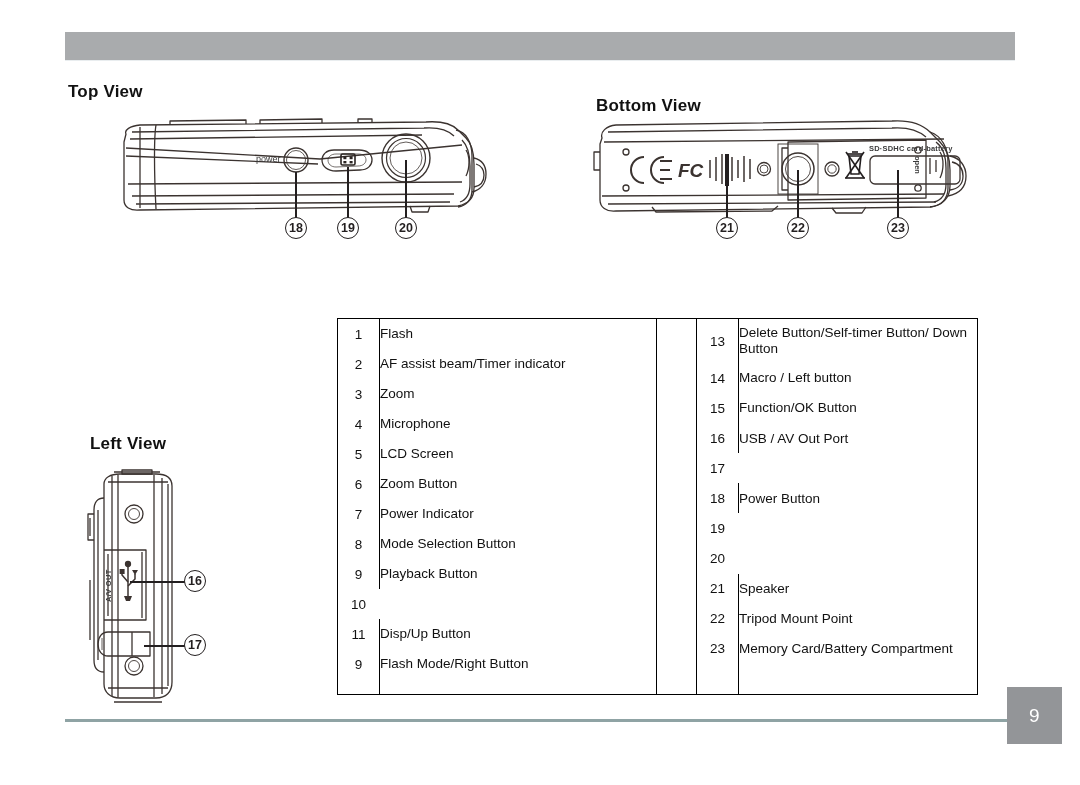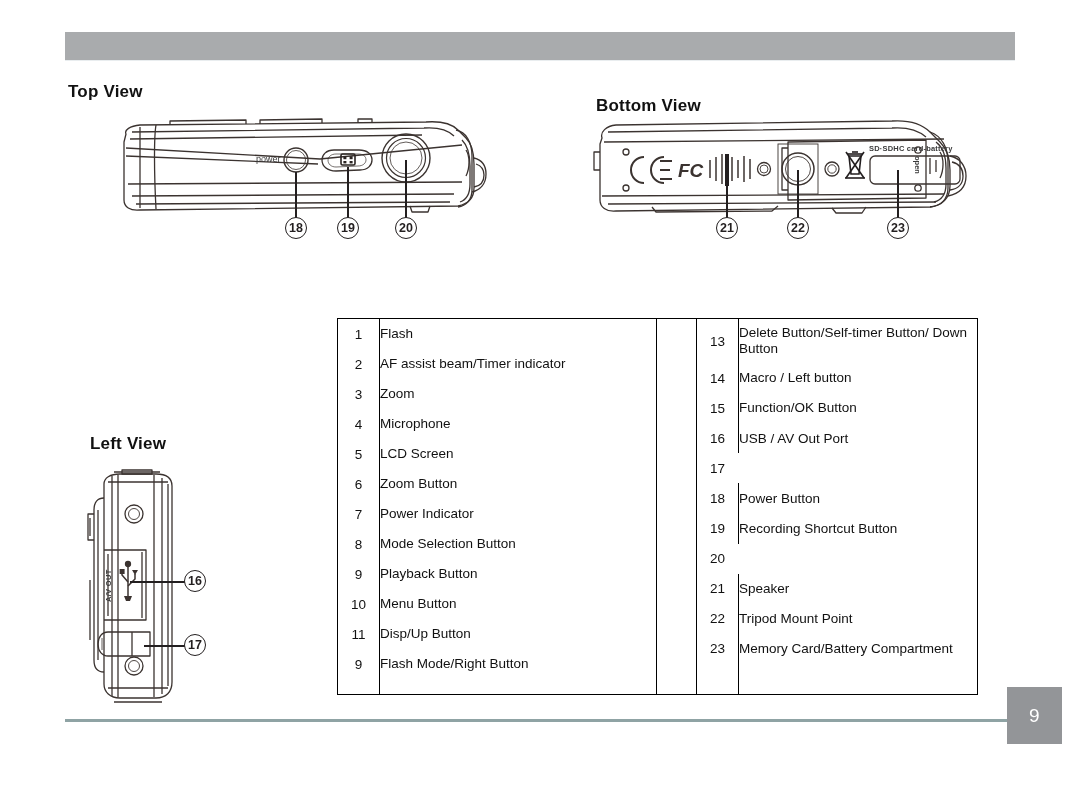--- a/index.html
+++ b/index.html
@@ -426,21 +426,20 @@
       <div class="legend-row" style="height: 30px;">
         <div class="legend-num">8</div>
         <div class="legend-text">Mode Selection Button</div>
       </div>
       <div class="legend-row" style="height: 30px;">
         <div class="legend-num">9</div>
         <div class="legend-text">Playback Button</div>
       </div>
       <div class="legend-row" style="height: 30px;">
         <div class="legend-num">10</div>
-        <div class="legend-text">Menu Button</div>
       </div>
       <div class="legend-row" style="height: 30px;">
         <div class="legend-num">11</div>
         <div class="legend-text">Disp/Up Button</div>
       </div>
       <div class="legend-row" style="height: 30px;">
         <div class="legend-num">9</div>
         <div class="legend-text">Flash Mode/Right Button</div>
       </div>
       <div class="legend-filler">
@@ -470,21 +469,20 @@
       </div>
       <div class="legend-row" style="height: 30.0909px;">
         <div class="legend-num">17</div>
       </div>
       <div class="legend-row" style="height: 30.0909px;">
         <div class="legend-num">18</div>
         <div class="legend-text">Power Button</div>
       </div>
       <div class="legend-row" style="height: 30.0909px;">
         <div class="legend-num">19</div>
-        <div class="legend-text">Recording Shortcut Button</div>
       </div>
       <div class="legend-row" style="height: 30.0909px;">
         <div class="legend-num">20</div>
       </div>
       <div class="legend-row" style="height: 30.0909px;">
         <div class="legend-num">21</div>
         <div class="legend-text">Speaker</div>
       </div>
       <div class="legend-row" style="height: 30.0909px;">
         <div class="legend-num">22</div>

